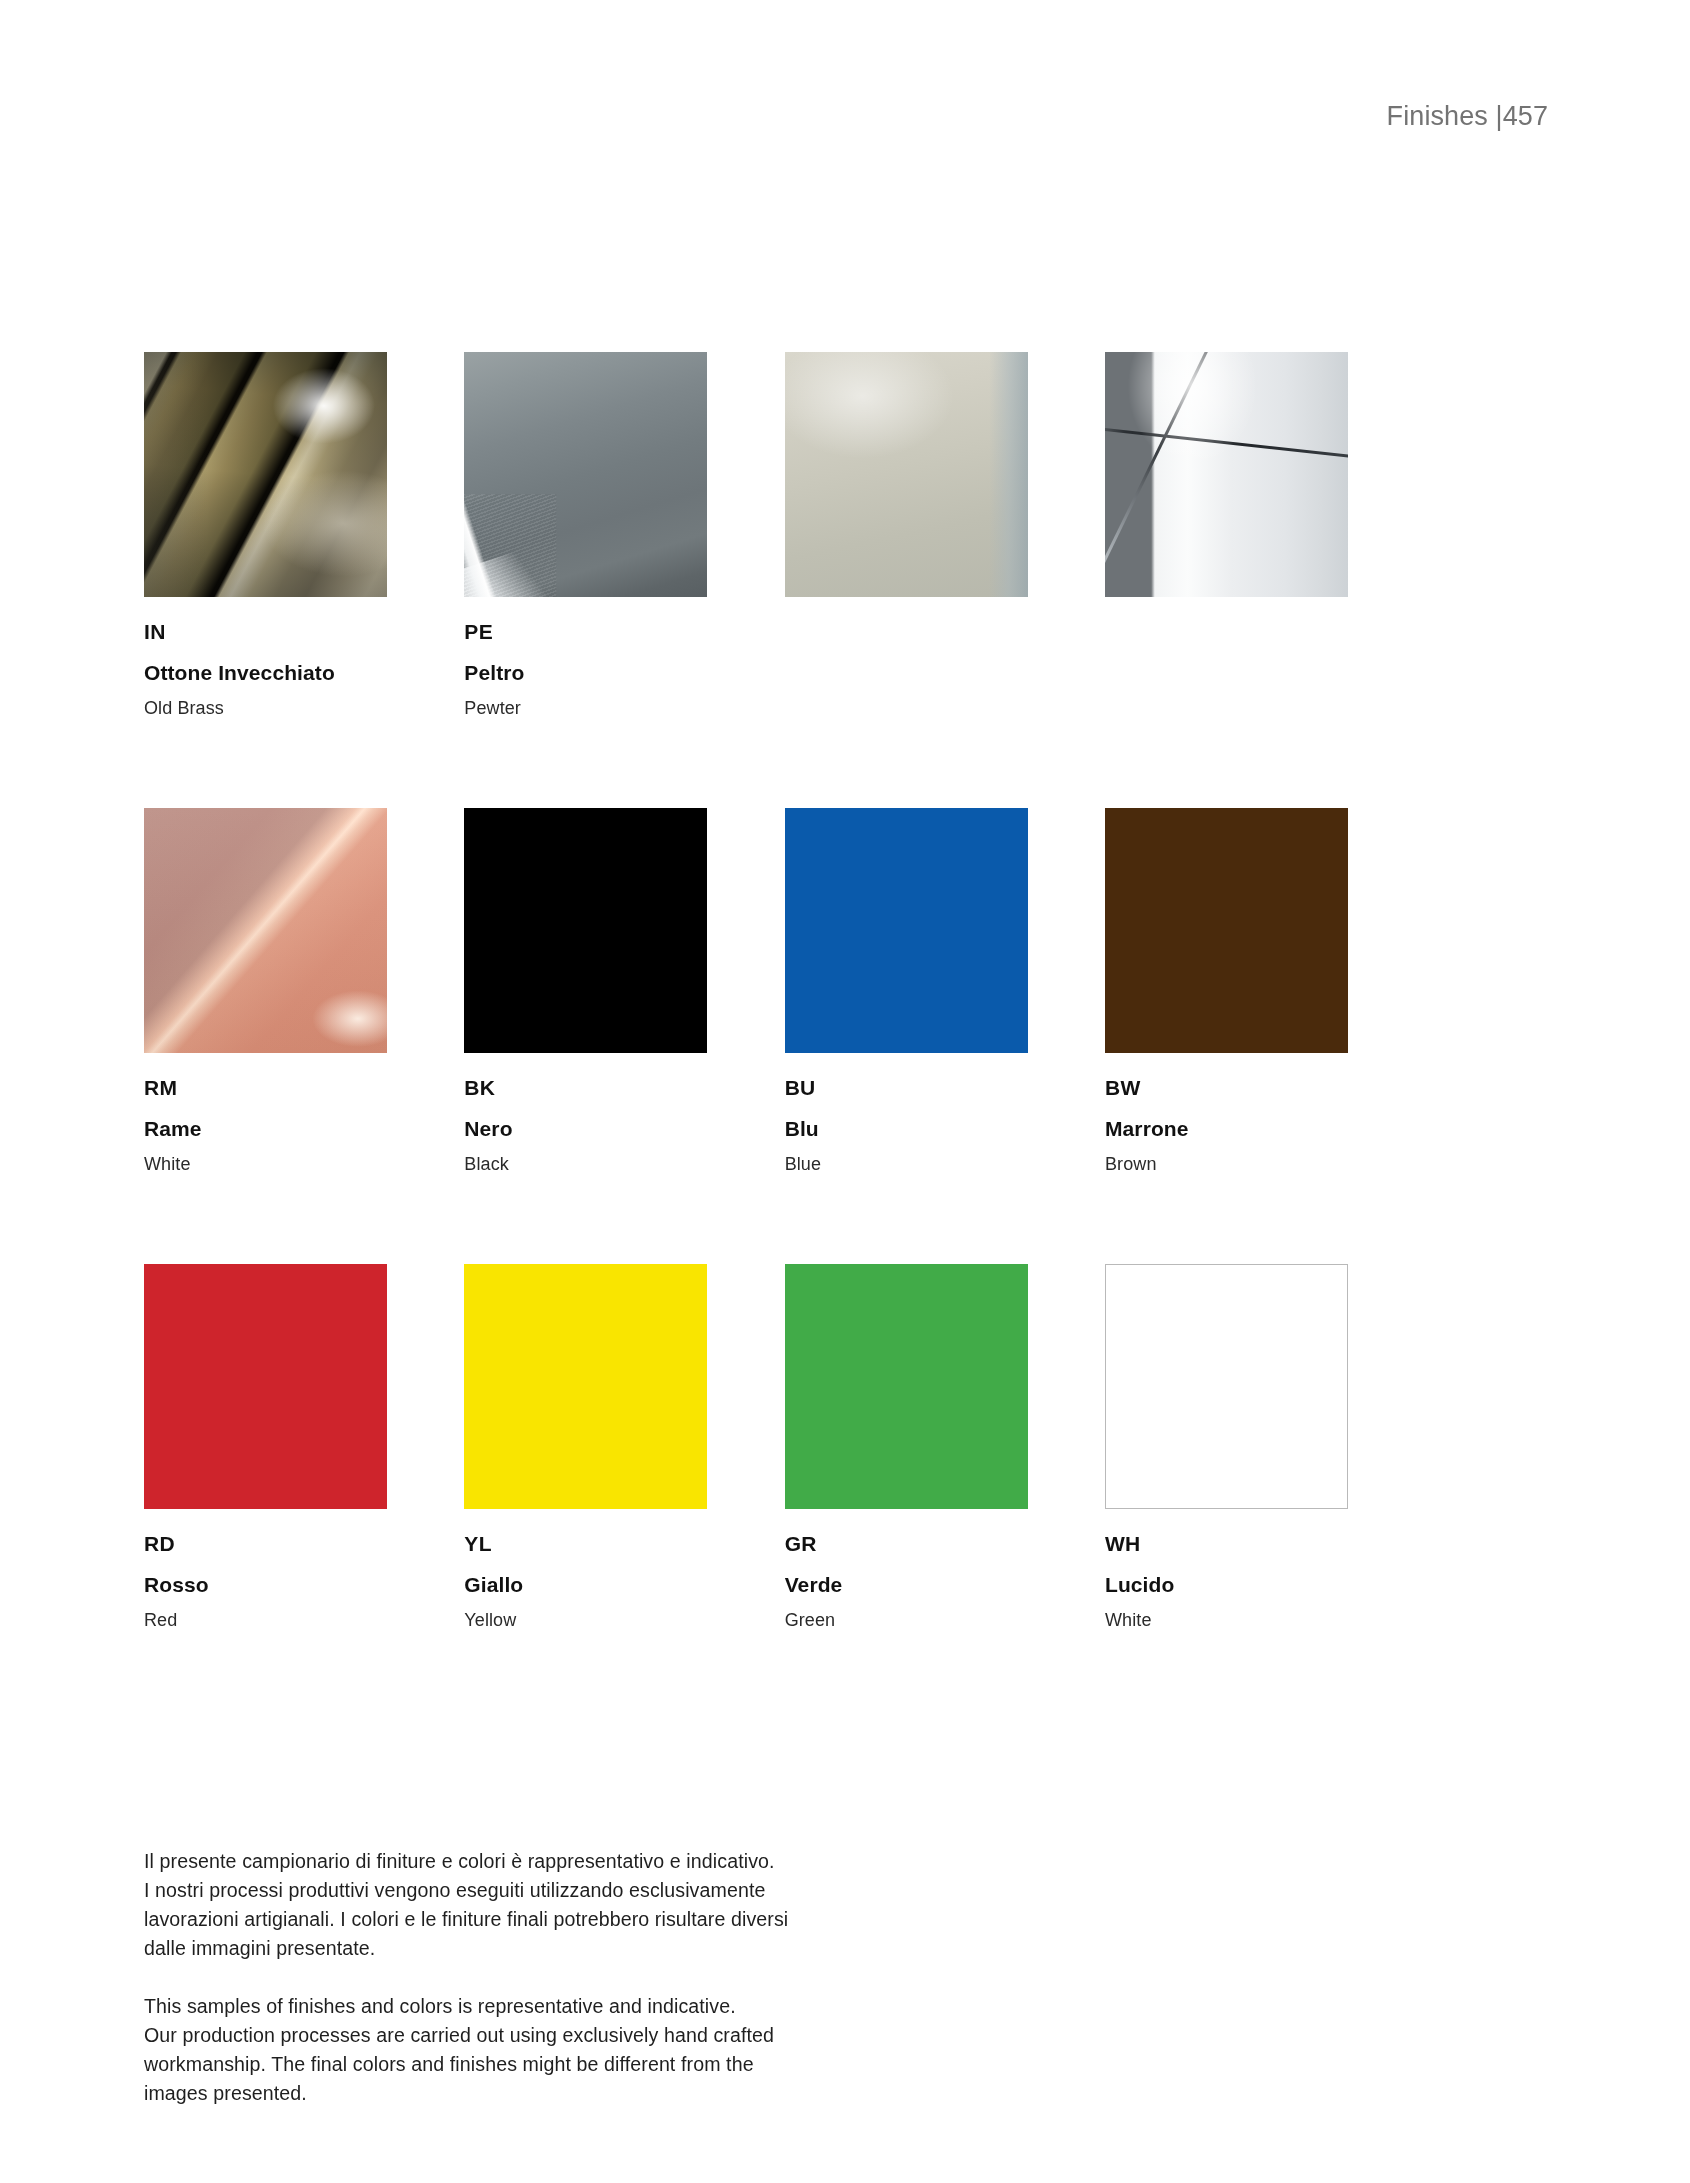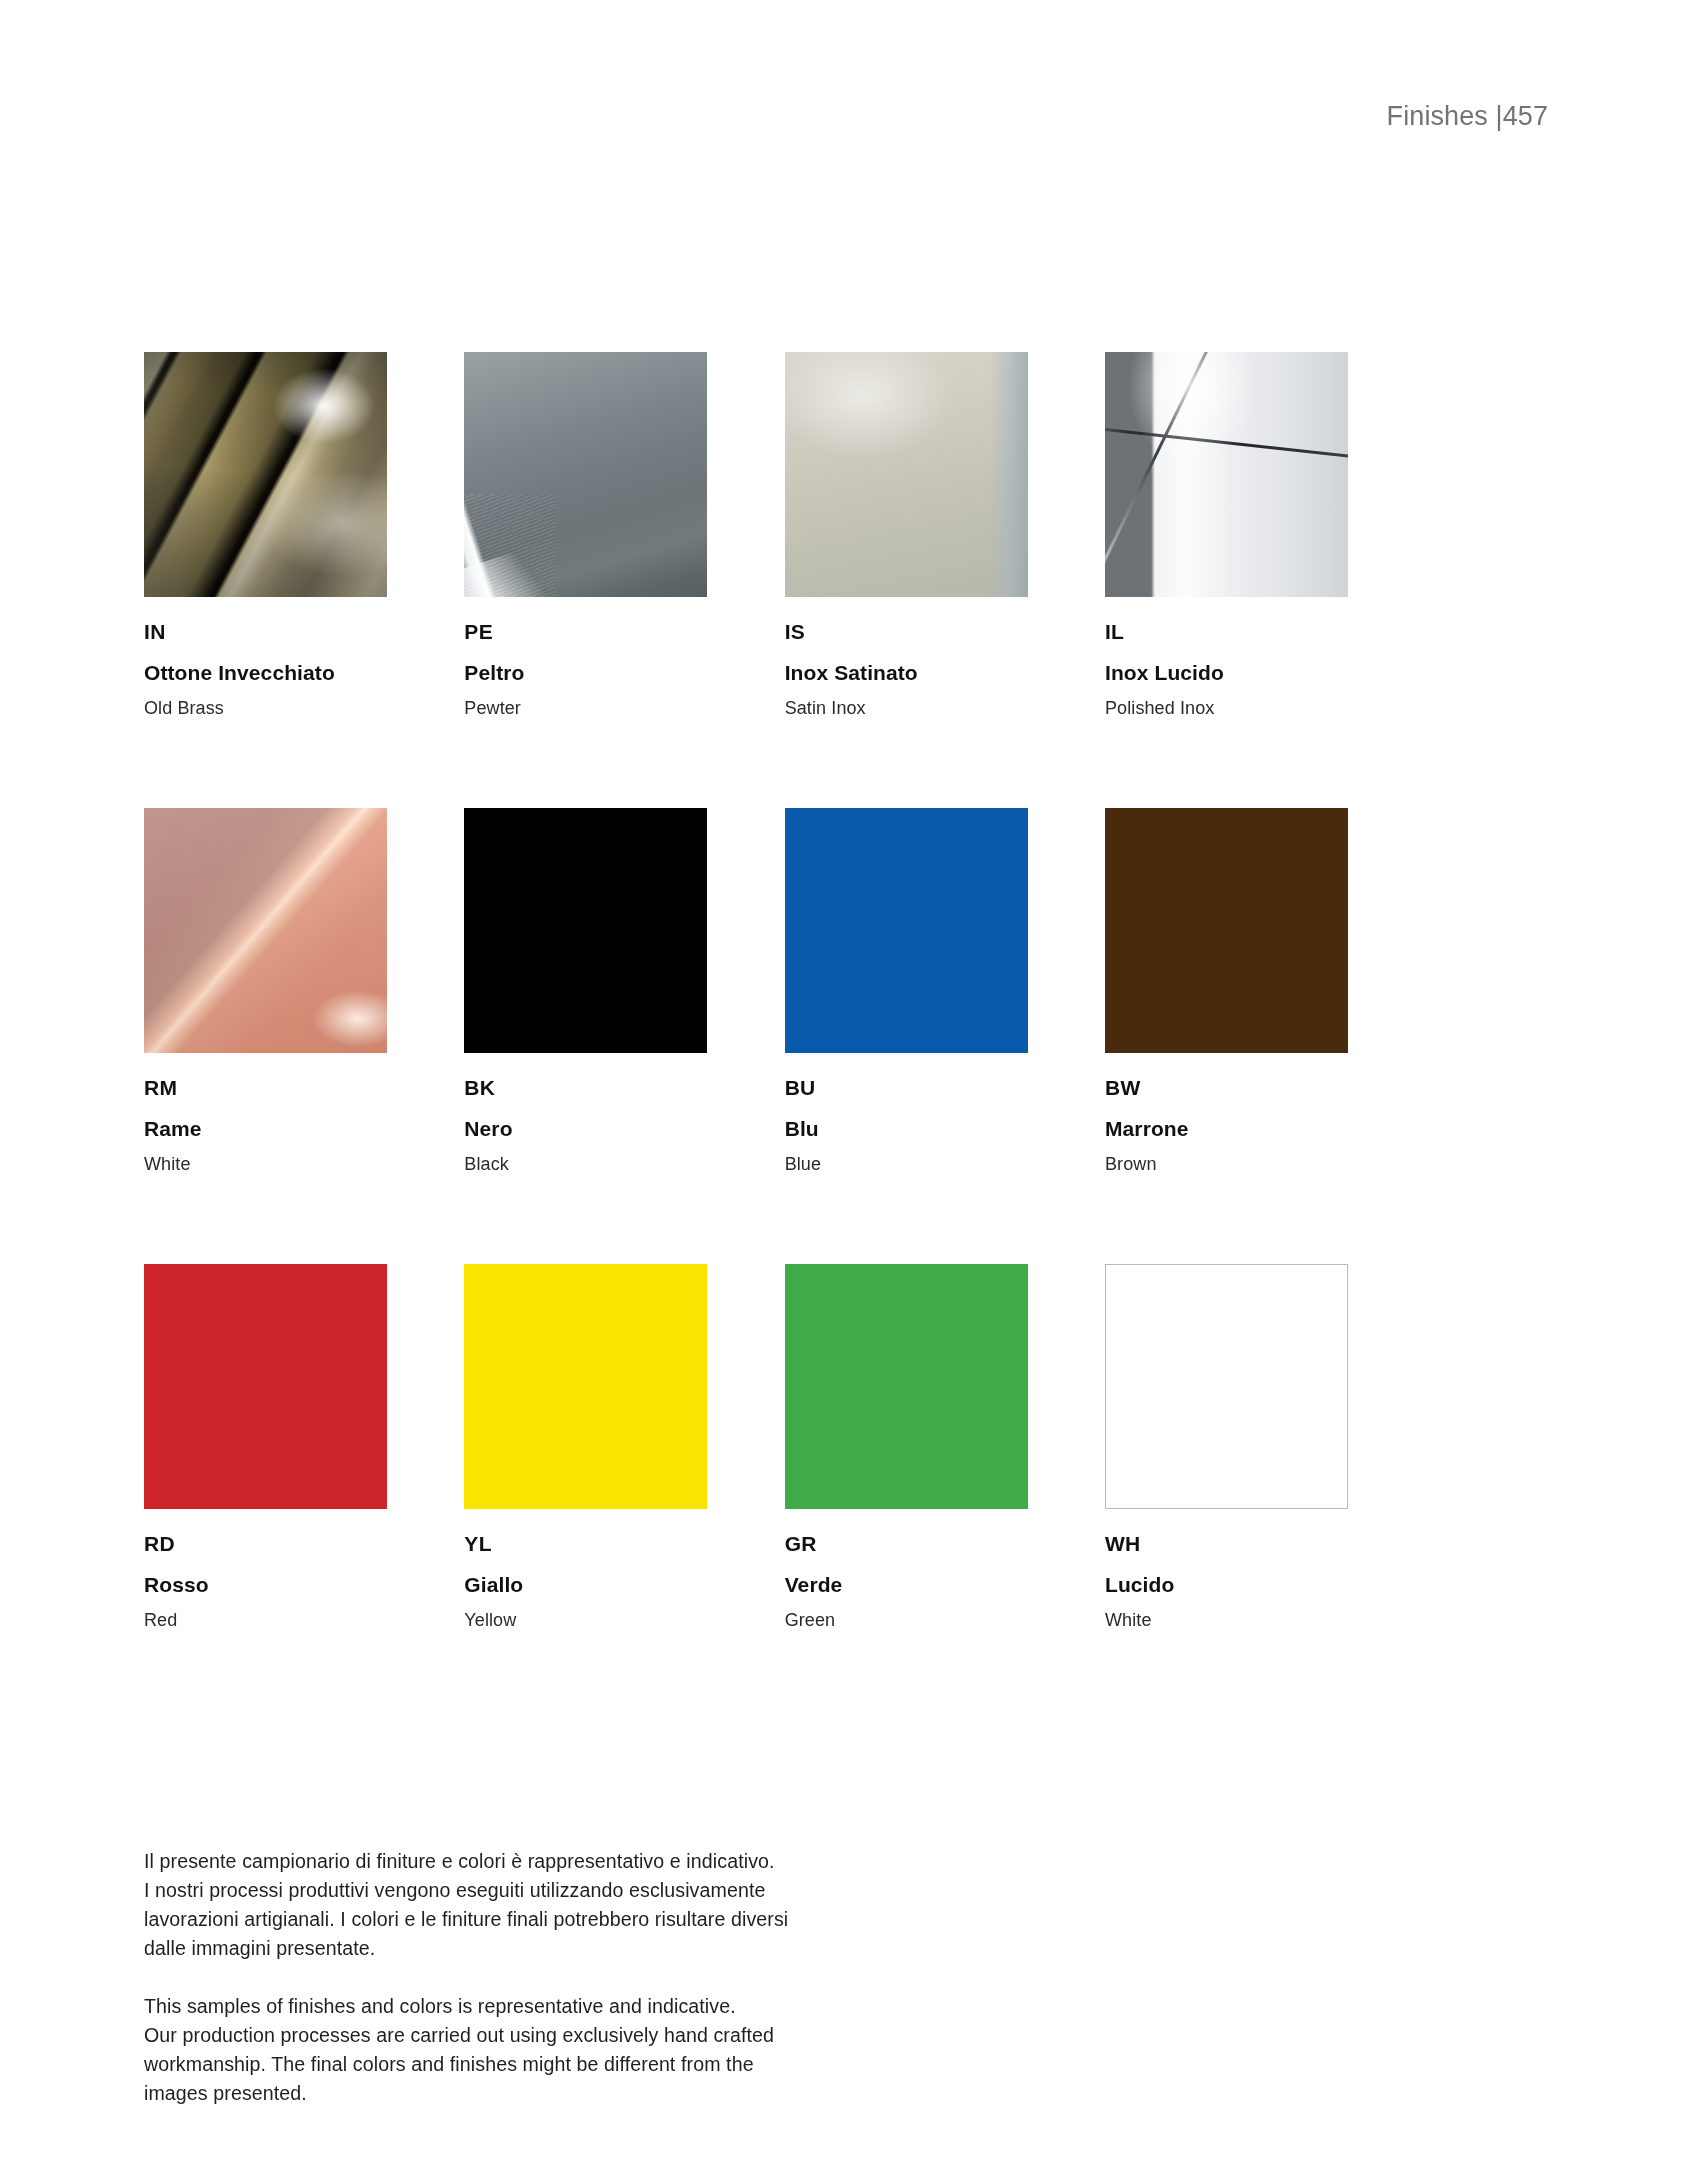--- a/index.html
+++ b/index.html
@@ -176,35 +176,25 @@
             <span class="streak"></span>
           </div>
         <div class="meta">
           <div class="code">PE</div>
           <div class="it">Peltro</div>
           <div class="en">Pewter</div>
         </div>
       </div>
       <div class="cell">
         <div class="swatch tex-satin"></div>
-        <div class="meta">
-          <div class="code">IS</div>
-          <div class="it">Inox Satinato</div>
-          <div class="en">Satin Inox</div>
-        </div>
       </div>
       <div class="cell">
         <div class="swatch tex-polished">
           <span class="ln1"></span>
           <span class="ln2"></span>
-        </div>
-        <div class="meta">
-          <div class="code">IL</div>
-          <div class="it">Inox Lucido</div>
-          <div class="en">Polished Inox</div>
         </div>
       </div>
     </div>
 
     <div class="row">
       <div class="cell">
         <div class="swatch tex-copper"></div>
         <div class="meta">
           <div class="code">RM</div>
           <div class="it">Rame</div>

